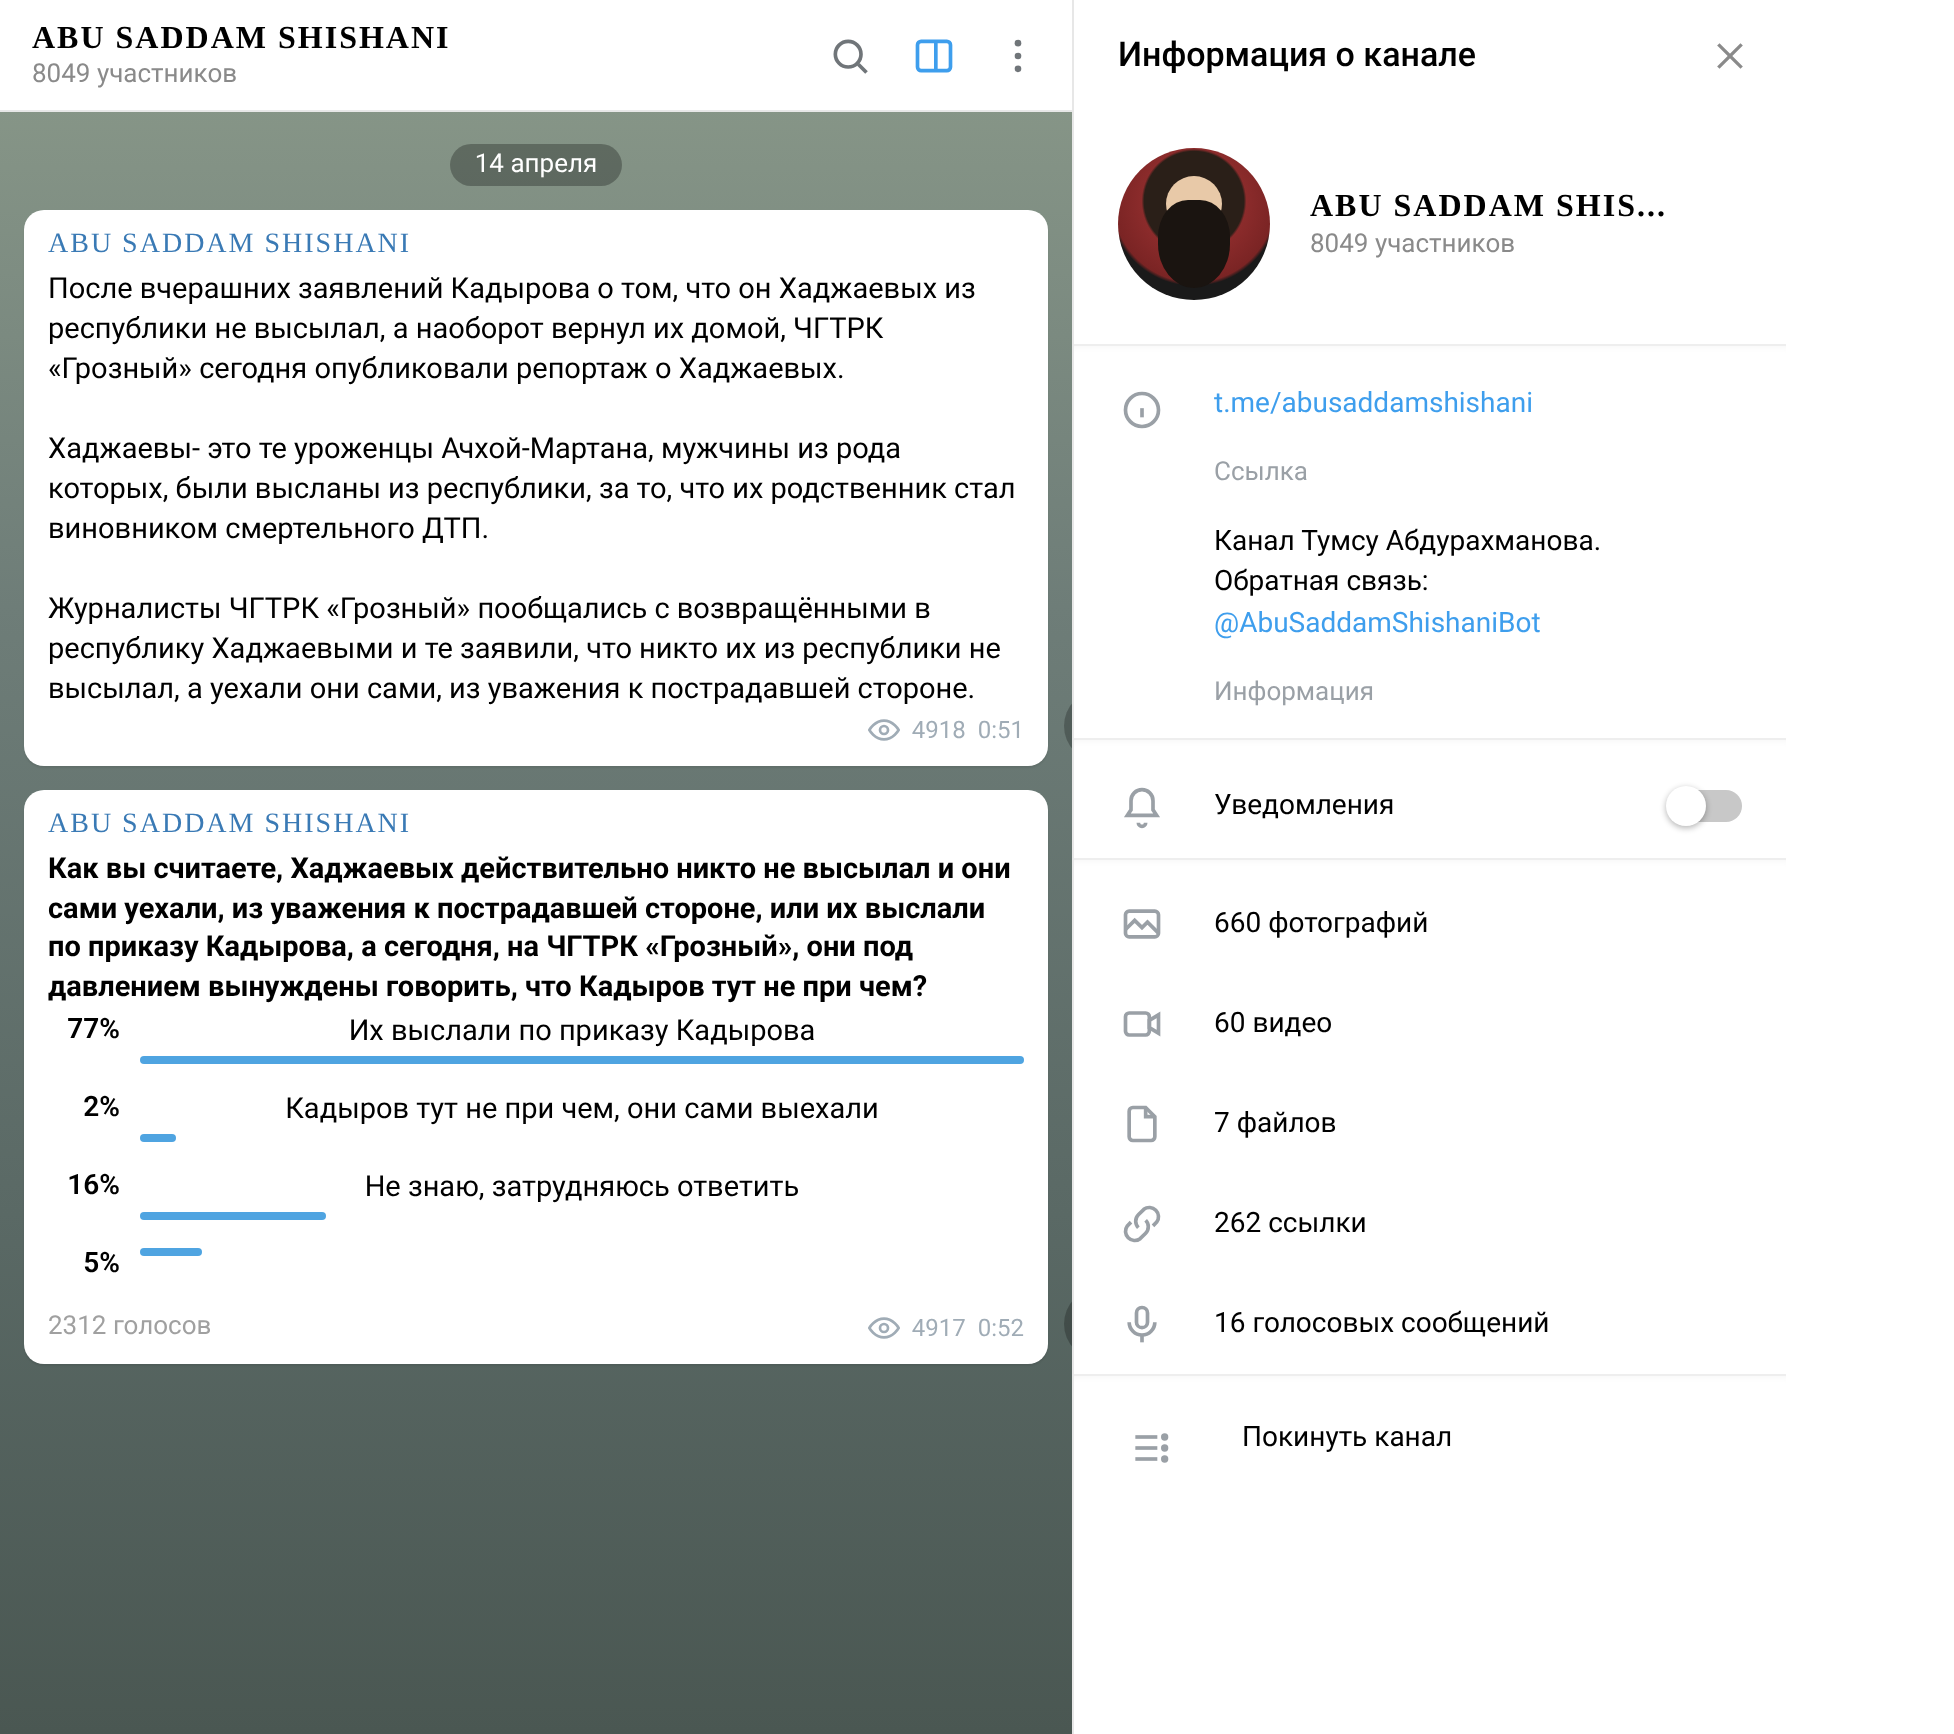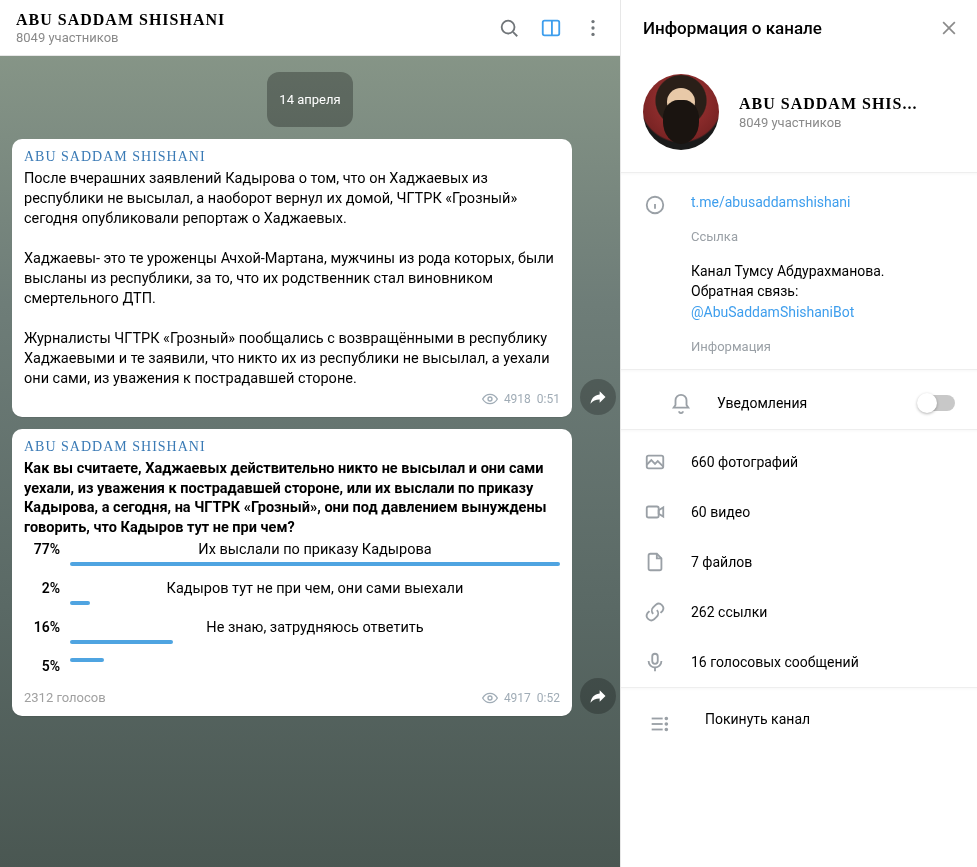--- a/index.html
+++ b/index.html
@@ -5,21 +5,21 @@
 * { box-sizing: border-box; margin: 0; padding: 0; }
 body {
   font-family: -apple-system, BlinkMacSystemFont, 'Segoe UI', Roboto, Helvetica, Arial, sans-serif;
   background: #fff;
   width: 977px;
   height: 867px;
   overflow: hidden;
   display: flex;
 }
 .chat-panel {
-  width: 620px;
+  width: 536px;
   height: 100%;
   display: flex;
   flex-direction: column;
   background: linear-gradient(180deg, #8b9a8a 0%, #6e7d78 35%, #5a6965 70%, #4a5752 100%);
   position: relative;
 }
 .chat-header {
   height: 56px;
   background: #fff;
   display: flex;
@@ -43,21 +43,21 @@
   color: #8a8a8a;
   margin-top: 1px;
 }
 .header-icons { display: flex; gap: 20px; align-items: center; }
 .icon-btn { color: #707579; cursor: pointer; display:flex; align-items:center;}
 .chat-body { flex:1; overflow-y: auto; padding: 10px 12px; }
 .date-badge {
   background: rgba(0,0,0,0.28);
   color:#fff;
   font-size:13px;
-  padding:20px 12px;
+  padding:3px 12px;
   border-radius:12px;
   width:fit-content;
   margin: 6px auto 12px auto;
 }
 .msg {
   background:#fff;
   border-radius:10px;
   padding:10px 12px;
   margin-bottom: 12px;
   position: relative;
@@ -174,21 +174,21 @@
   display:flex;
   gap:24px;
   padding:12px 22px;
   align-items:flex-start;
 }
 .info-icon { width:24px; color:#9aa0a6; display:flex; justify-content:center; padding-top:2px;}
 .info-content { flex:1; font-size:14px; line-height:1.45;}
 .link { color:#3e9eed;}
 .info-label { color:#9aa0a6; font-size:13px; margin-top:16px;}
 .info-toggle-row {
-  display:flex; align-items:center; padding:14px 22px; gap:24px;margin-left:26px;
+  display:flex; align-items:center; padding:14px 22px; gap:24px;
 }
 .toggle {
   width:36px;height:16px;border-radius:8px;background:#c8c8c8;position:relative;
 }
 .toggle::after{
   content:'';position:absolute;left:-2px;top:-2px;width:20px;height:20px;border-radius:50%;background:#fff;box-shadow:0 1px 3px rgba(0,0,0,0.3);
 }
 .media-row{
   display:flex;align-items:center;gap:24px;
   padding:14px 22px;

